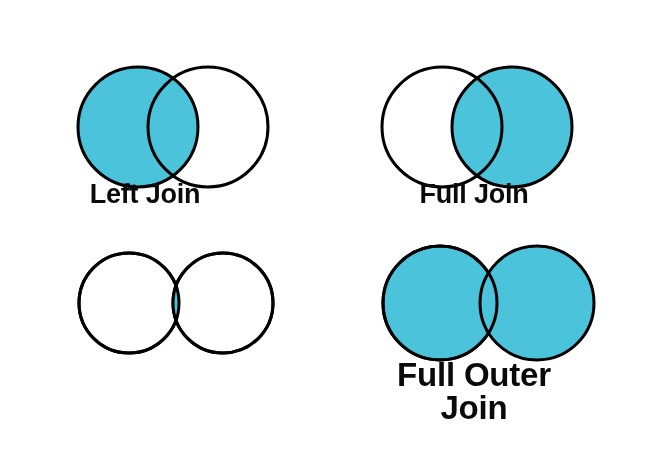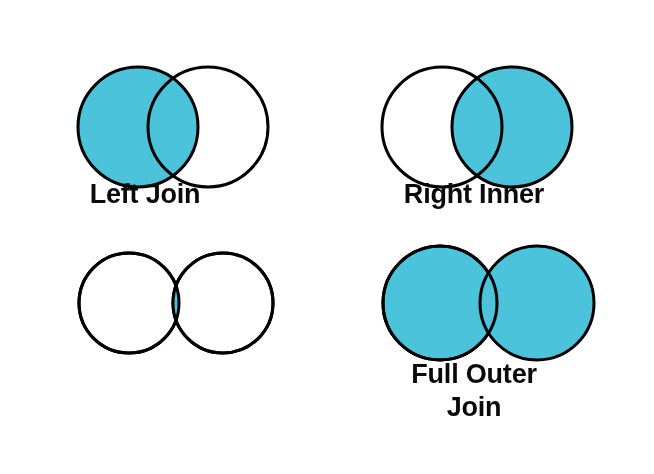--- a/index.html
+++ b/index.html
@@ -80,21 +80,21 @@
             <circle cx="185" cy="107" r="60"></circle>
           </clipPath>
       </defs>
 
       <circle cx="115" cy="107" r="60" fill="#ffffff" stroke="#000000" stroke-width="3"></circle>
 
       <circle cx="185" cy="107" r="60" fill="#4bc3db" stroke="#000000" stroke-width="3"></circle>
 
       <circle cx="115" cy="107" r="60" fill="none" stroke="#000000" stroke-width="3" clip-path="url(#clip-rj-right)"></circle>
     </svg>
-    <div class="venn-label label-right-join" style="color: rgb(10, 10, 10); font-size: 27px;">Right Inner</div>
+    <div class="venn-label label-right-join" style="color: rgb(10, 10, 10); font-size: 27px;">Full Join</div>
   </div>
 
   <div class="diagram-cell" id="cell-inner-join">
     <svg class="venn-svg" width="327" height="200" viewBox="0 0 327 200">
       <defs>
         <clipPath id="clip-ij-left">
             <circle cx="129" cy="75" r="50"></circle>
           </clipPath>
       </defs>
 
@@ -111,17 +111,17 @@
   </div>
 
   <div class="diagram-cell" id="cell-full-outer-join">
     <svg class="venn-svg" width="327" height="200" viewBox="0 0 327 200">
 
       <circle cx="113" cy="85" r="57" fill="#4bc3db" stroke="#000000" stroke-width="3"></circle>
       <circle cx="210" cy="85" r="57" fill="#4bc3db" stroke="#000000" stroke-width="3"></circle>
 
       <circle cx="113" cy="85" r="57" fill="none" stroke="#000000" stroke-width="3"></circle>
     </svg>
-    <div class="venn-label label-full-outer-join" style="color: rgb(10, 10, 10); font-size: 27px; text-align: center;">Full Outer
+    <div class="venn-label label-full-outer-join" style="color: rgb(10, 10, 10); font-size: 33px; text-align: center;">Full Outer
 Join</div>
   </div>
 
 </div>
 
 </body></html>

